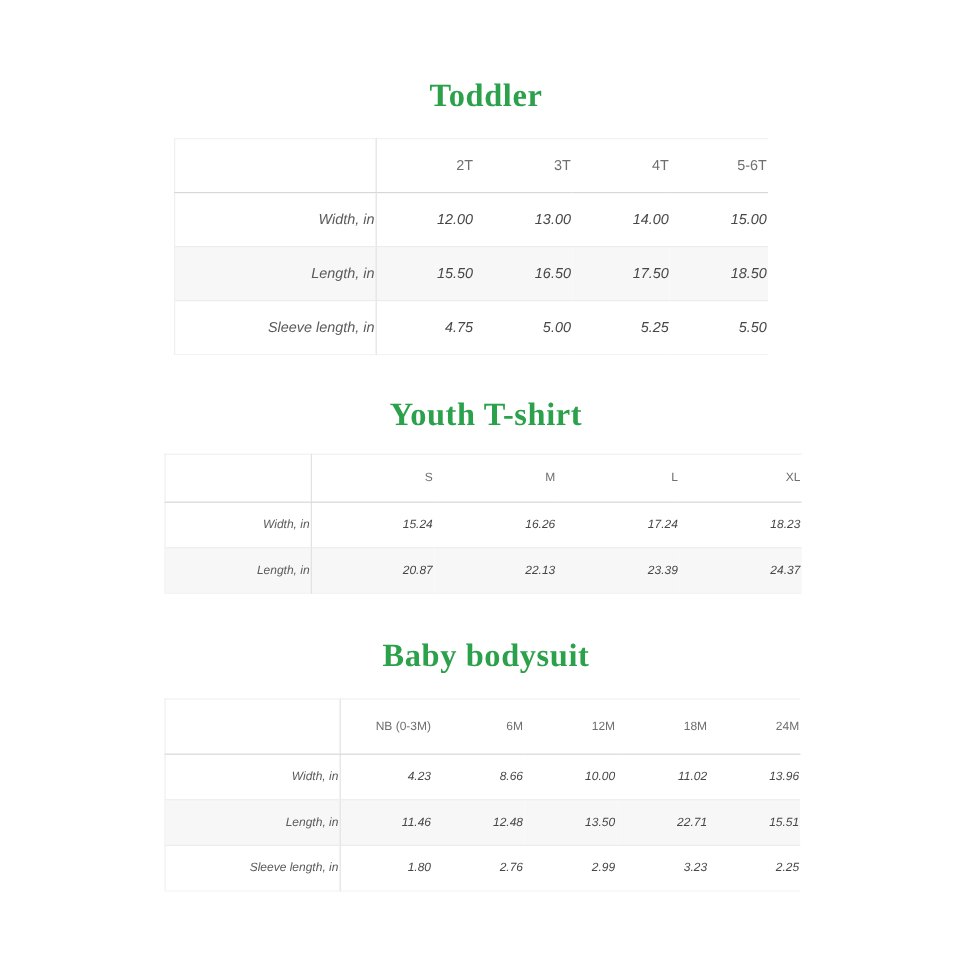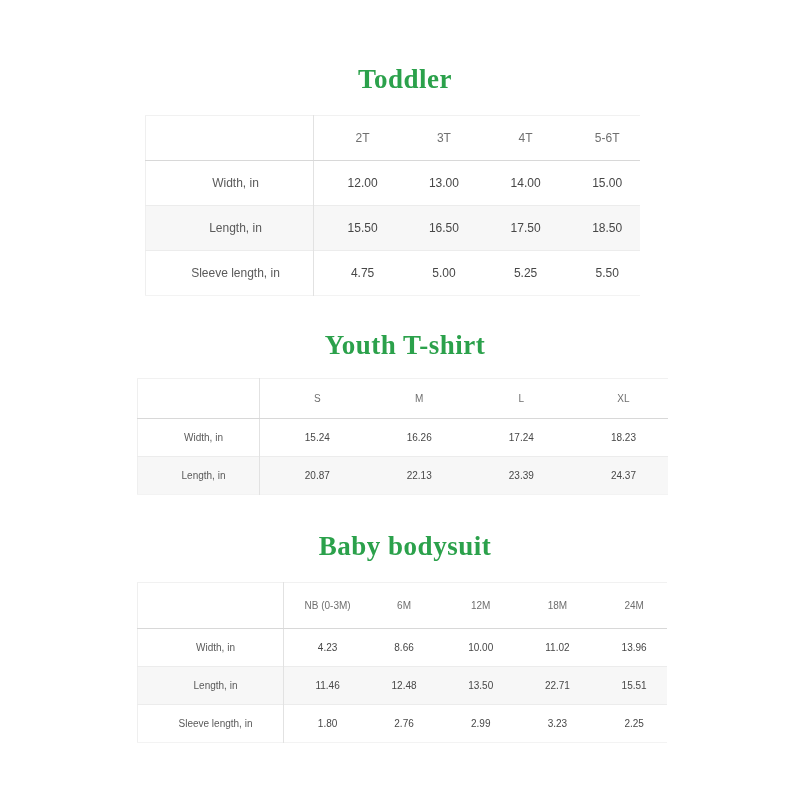--- a/index.html
+++ b/index.html
@@ -25,25 +25,25 @@
   }
   #title-0{top:64px;}
   #title-1{top:330px;}
   #title-2{top:531px;}
 
   table.size-table{
     position:absolute;border-collapse:collapse;table-layout:fixed;
     border-left:1px solid #efefef;border-top:1px solid #f1f1f1;
   }
   table.size-table th, table.size-table td{
-    font-weight:normal;text-align:center;vertical-align:middle;
+    font-weight:normal;text-align:right;vertical-align:middle;
     white-space:nowrap;overflow:hidden;
   }
   thead th{color:var(--txt-head);border-bottom:1px solid var(--border-head);}
-  tbody tr{border-bottom:1px solid var(--border-light);}
+  tbody tr{border-bottom:1px solid var(--border-light);font-style:italic;}
   tbody tr:last-child{border-bottom:1px solid #f3f3f3;}
   tbody tr:nth-child(even){background:var(--stripe);}
   .c-label-cell{border-right:1px solid var(--border-mid);color:var(--txt-label);}
   tbody td{color:var(--txt-value);}
 
   
   #table-0{left:145px;top:115px;width:495px;font-size:12px;}
   #table-0 thead tr{height:45px;}
   #table-0 tbody tr{height:45px;}
   #table-0 .c-label-cell{padding-left:13px;}

